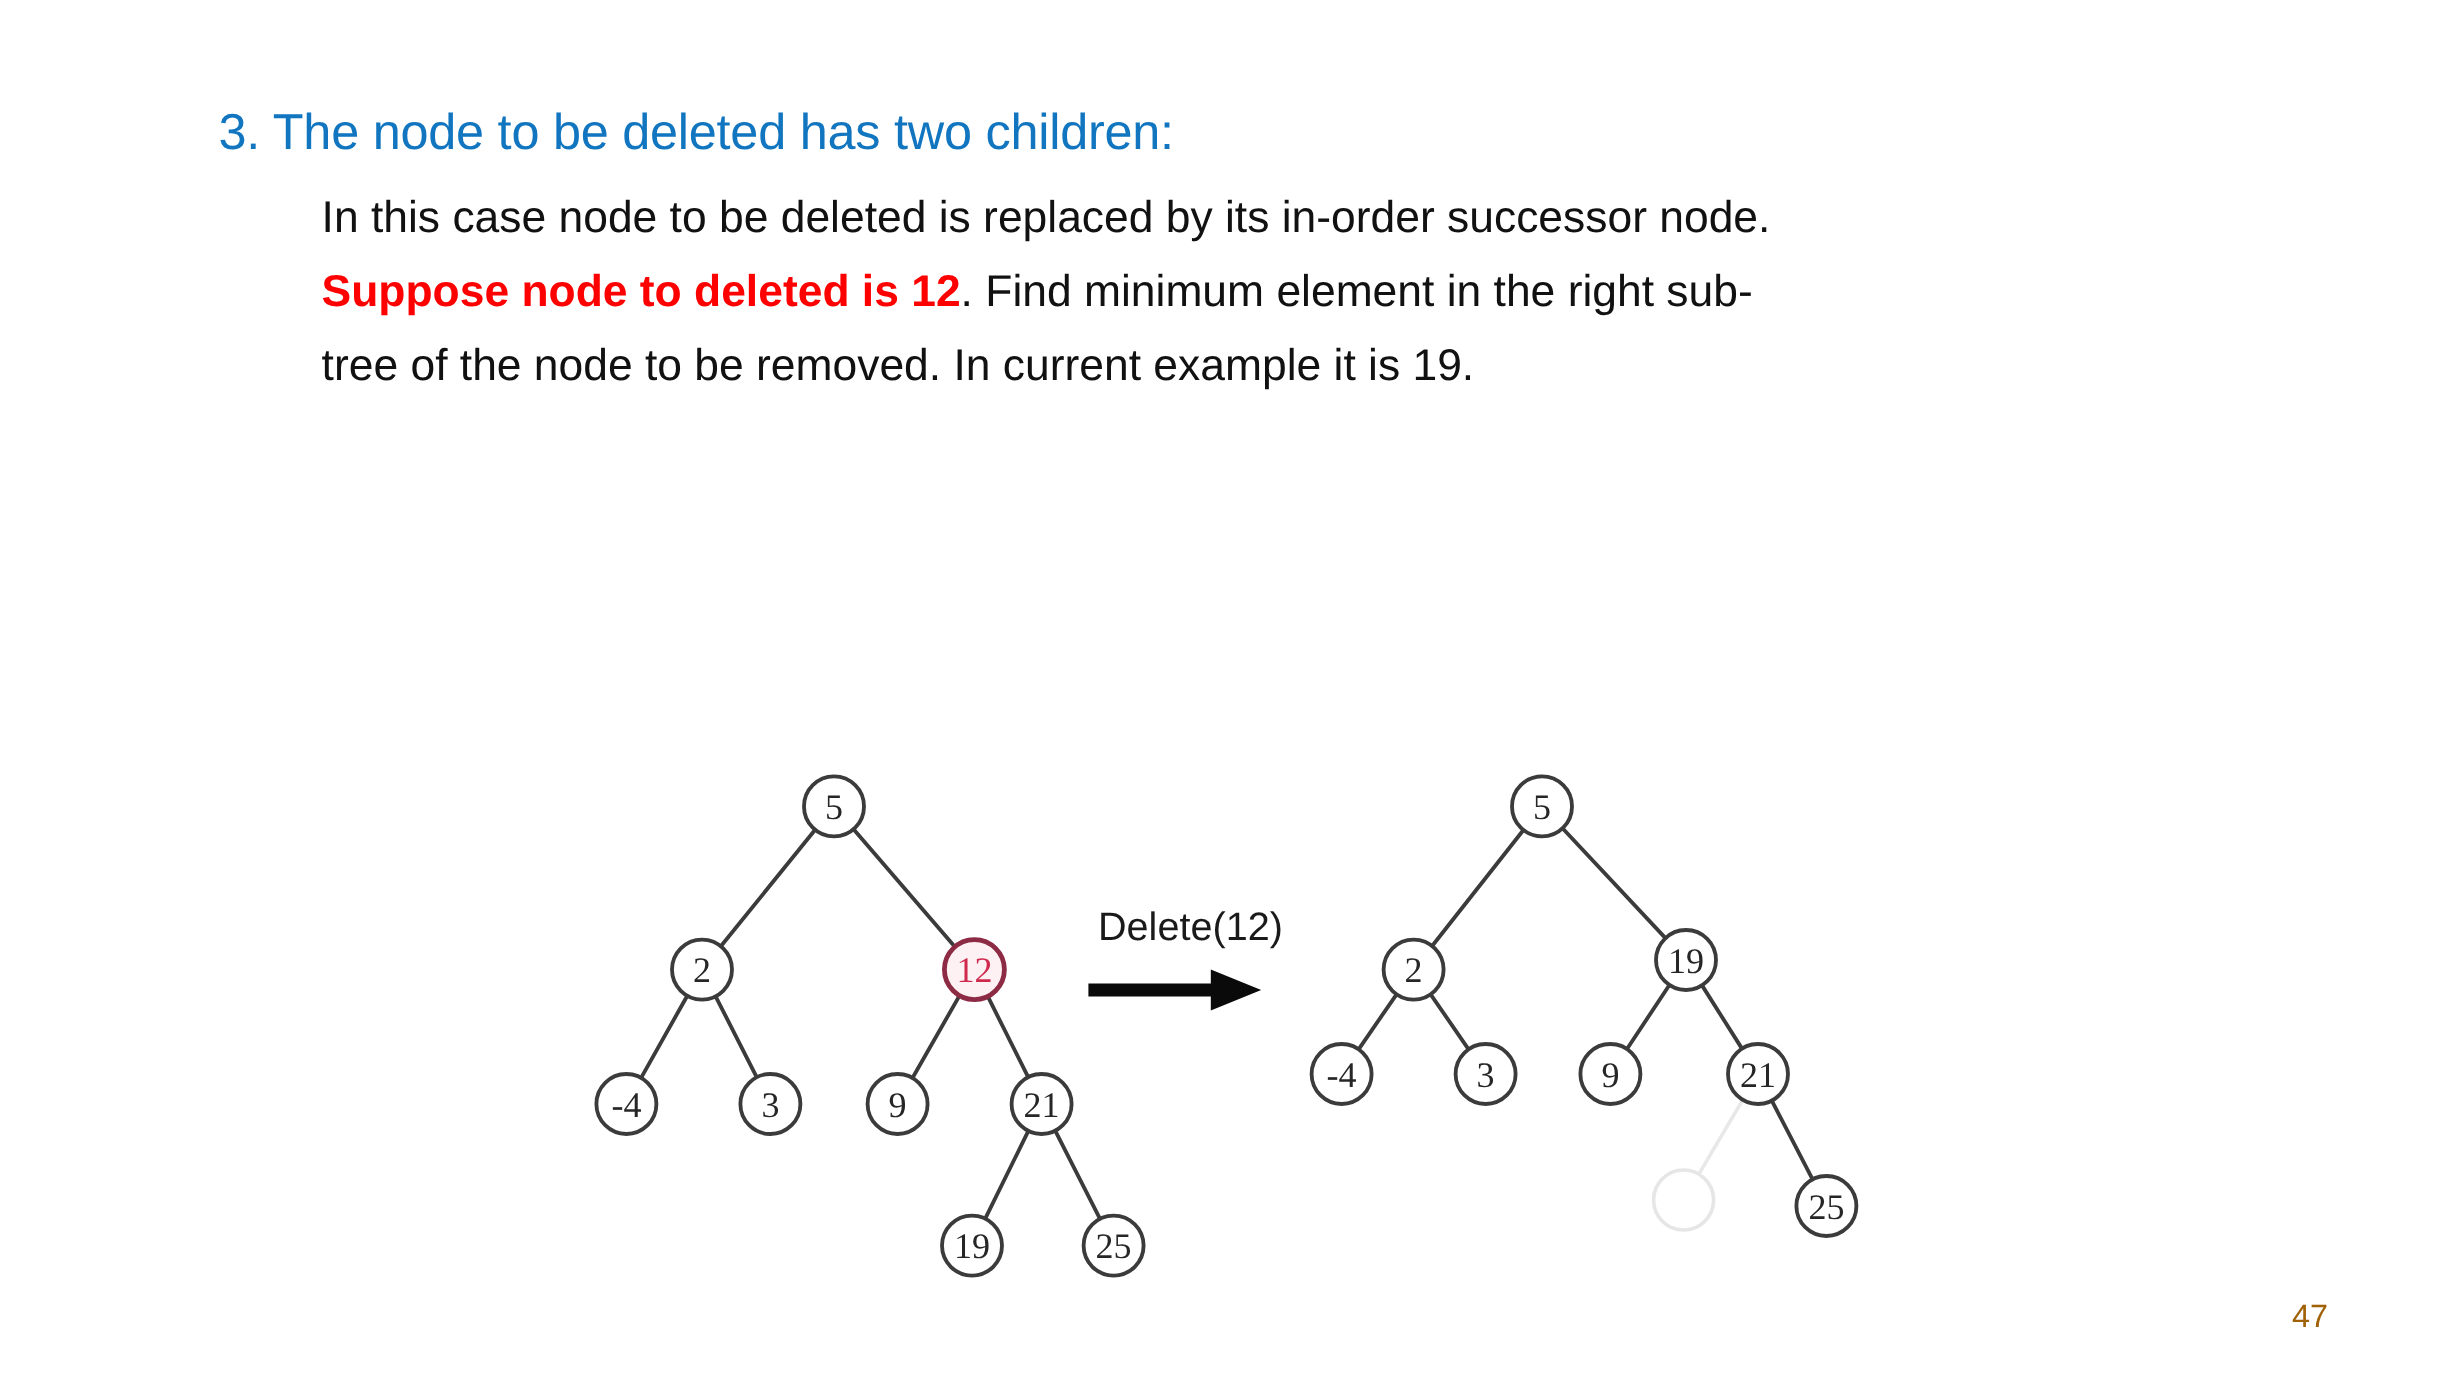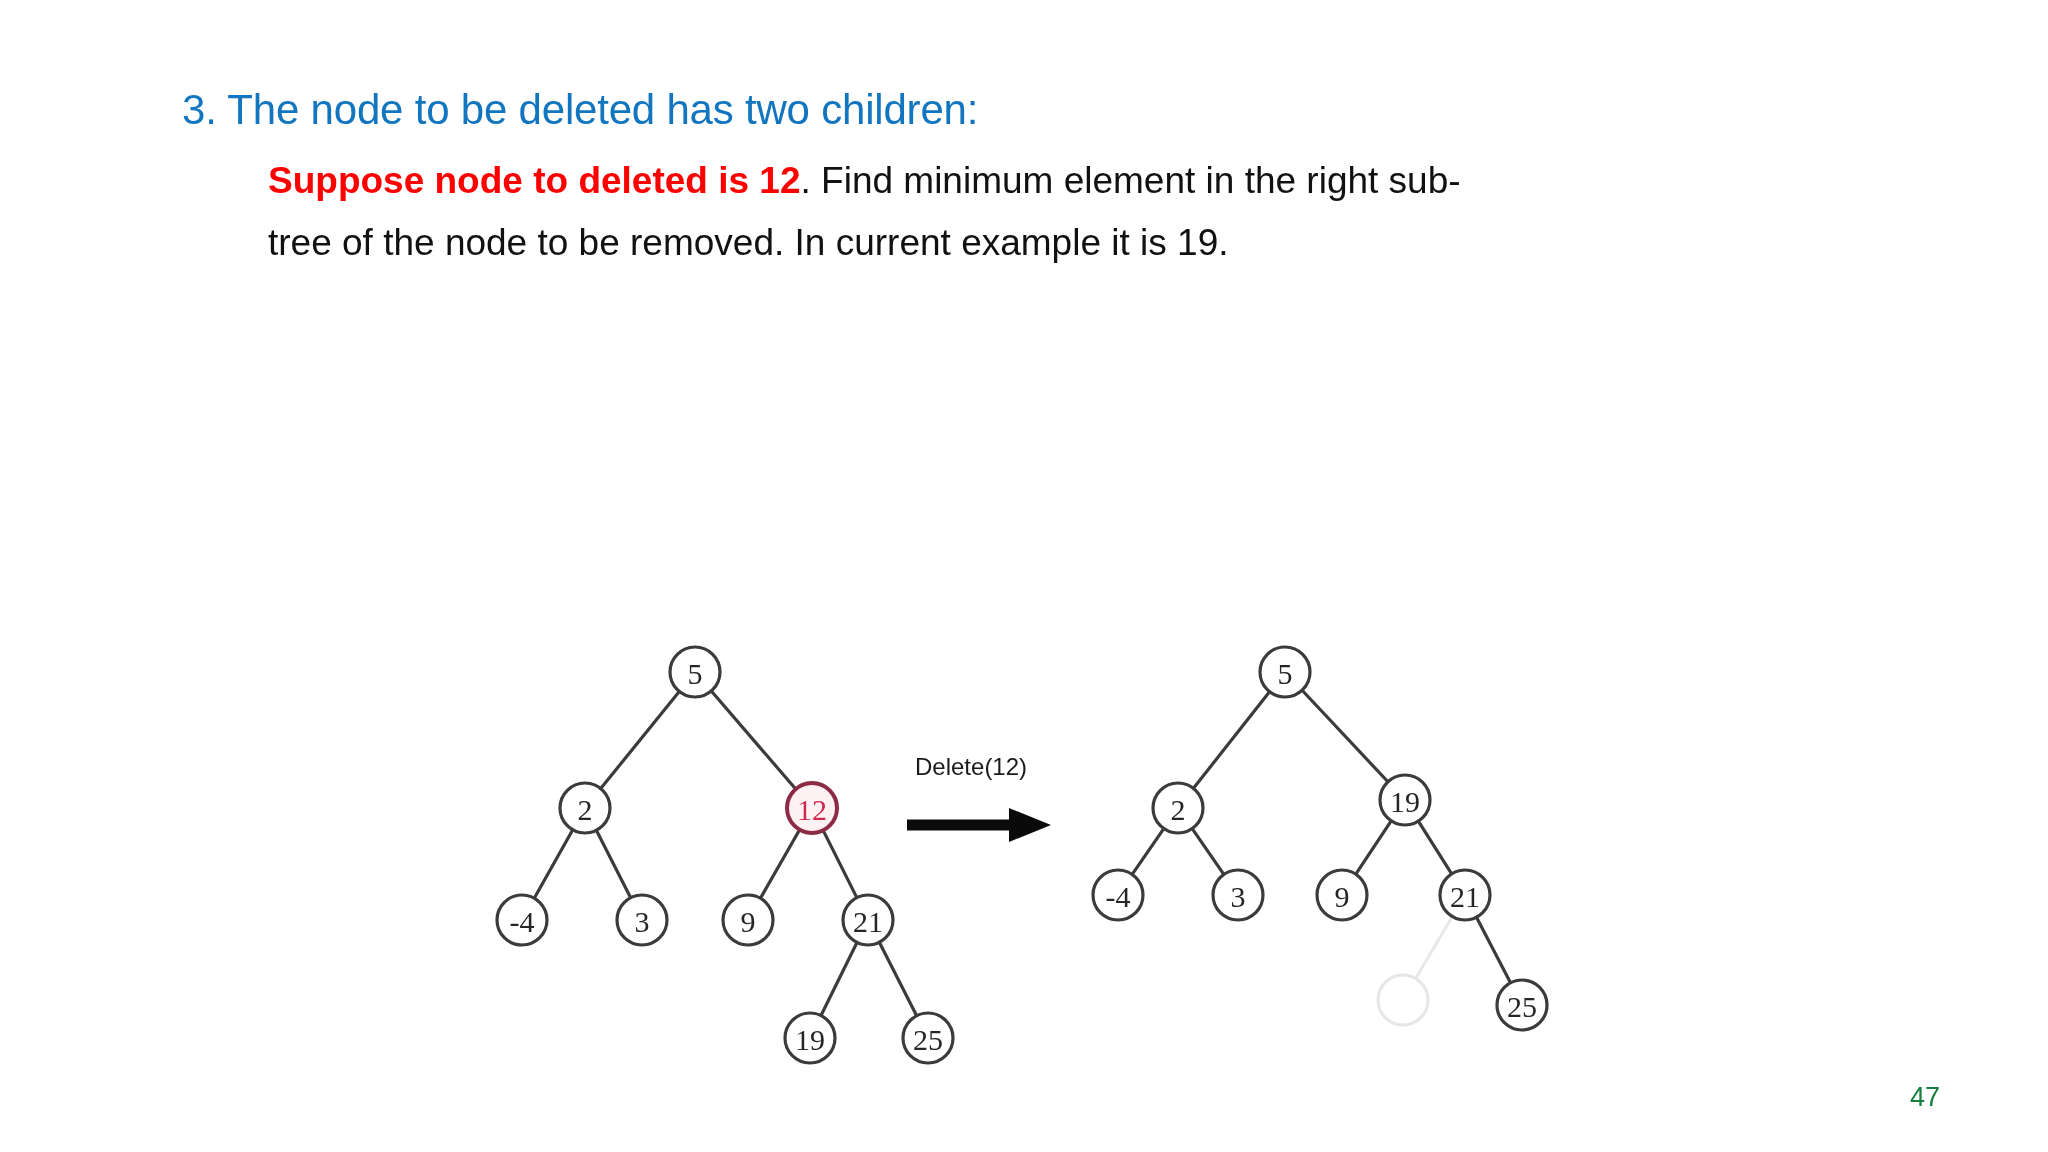--- a/index.html
+++ b/index.html
@@ -99,48 +99,49 @@
   }
   .node-label.highlight-label {
     fill: #cf2a4e;
   }
 
   
   #delete-label {
     position: absolute;
     left: 915px;
     top: 753px;
-    font-size: 24px;
+    font-size: 33px;
     color: #1a1a1a;
     font-family: "Liberation Sans", sans-serif;
     white-space: nowrap;
   }
   #delete-arrow {
     position: absolute;
     left: 905px;
     top: 805px;
   }
 
   
   #page-number {
     position: absolute;
     left: 1910px;
     top: 1082px;
     font-size: 27px;
-    color: #15803d;
+    color: #a16207;
   }
 </style>
 </head>
 <body>
 
 <div id="slide">
 
   <div id="slide-title">3. The node to be deleted has two children:</div>
 
   <div id="body-block">
+    <div class="body-line">In this case node to be deleted is replaced by its in-order successor node.</div>
     <div class="body-line"><span class="red-bold">Suppose node to deleted is 12</span><span>. Find minimum element in the right sub-</span></div>
     <div class="body-line">tree of the node to be removed. In current example it is 19.</div>
   </div>
 
   <div id="figure">
     <svg width="2048" height="1152" viewBox="0 0 2048 1152">
       <g id="before-tree-layer">
           <line x1="679.2782687642209" y1="691.4377768005996" x2="600.7217312357791" y2="788.5622231994004" class="edge"></line>
           <line x1="711.3041857189799" y1="690.9518739981304" x2="795.6958142810201" y2="789.0481260018696" class="edge"></line>
           <line x1="572.743469009186" y1="829.7893884281137" x2="534.256530990814" y2="898.2106115718863" class="edge"></line>

